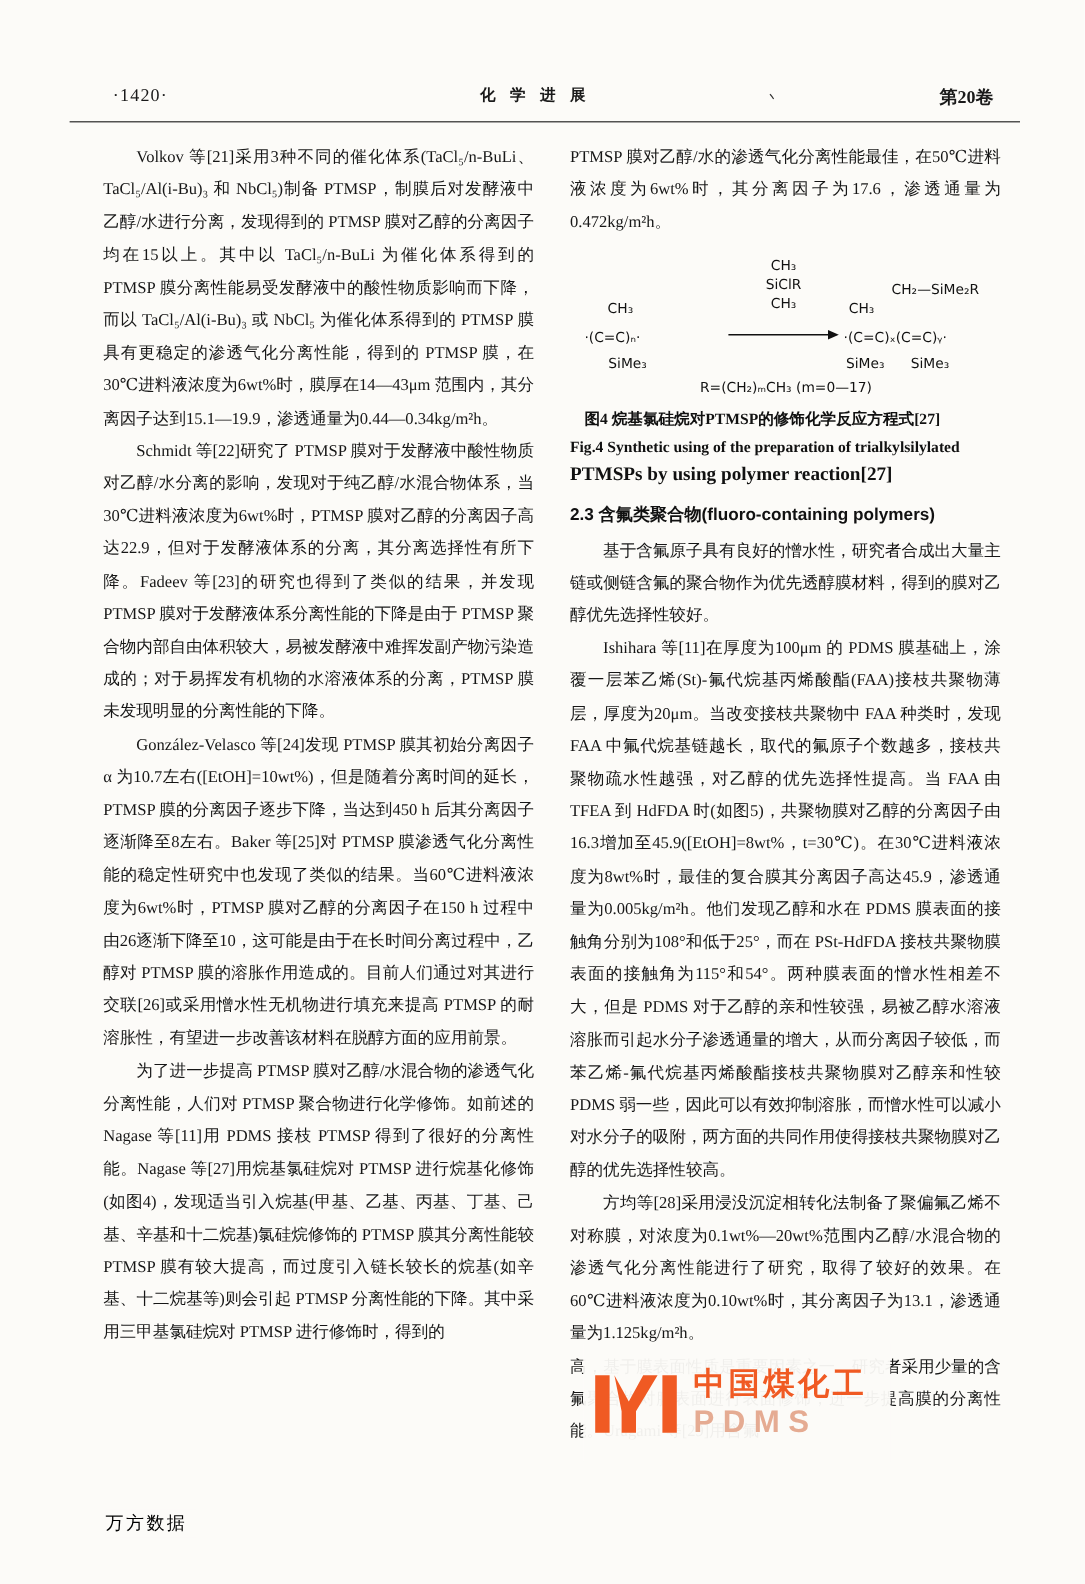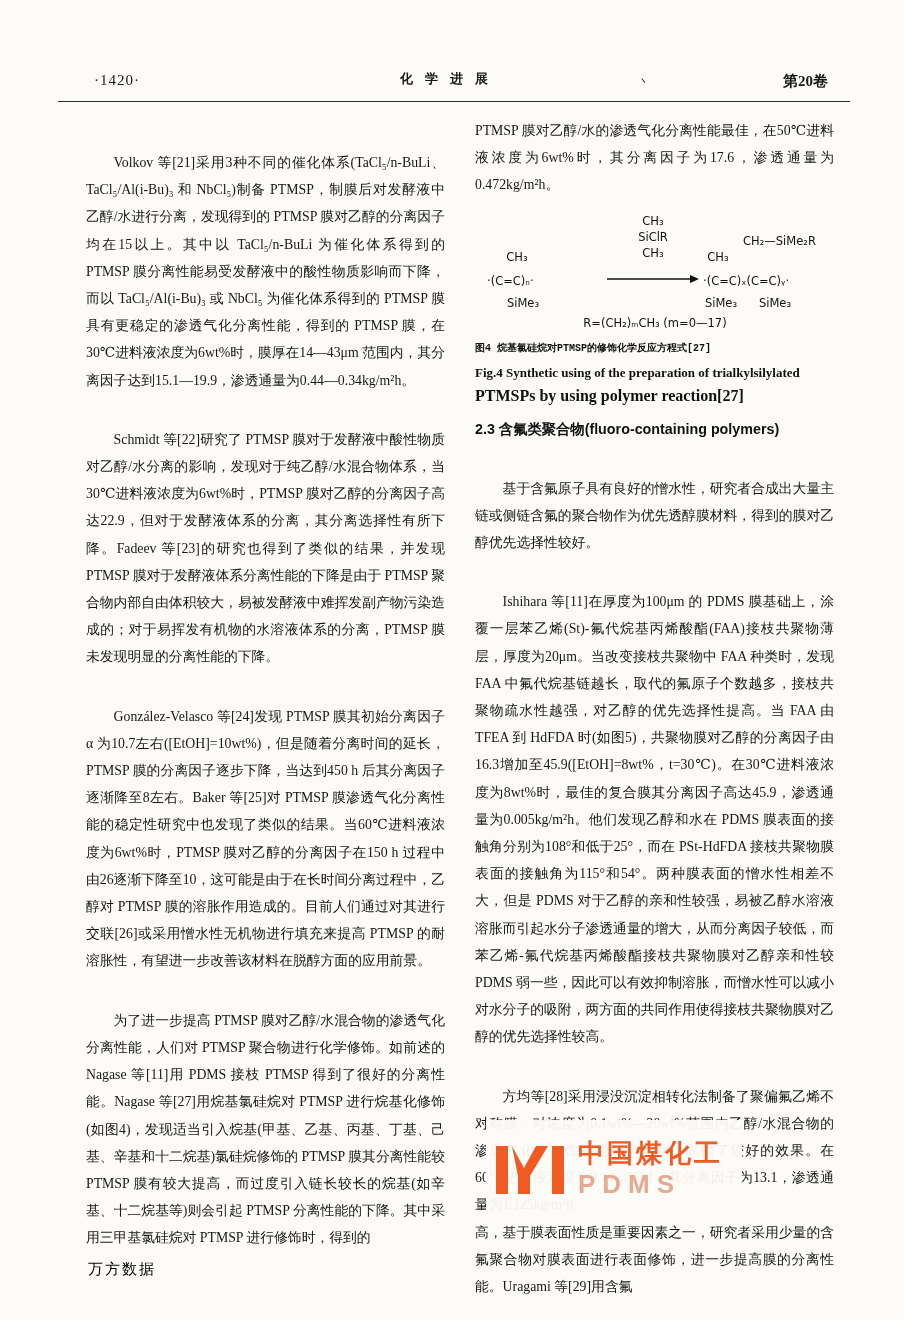--- a/index.html
+++ b/index.html
@@ -21,28 +21,28 @@
   .hdr-vol { position:absolute; right:72px; top:2px; font-weight:600; }
   .rule { position:absolute; top:101px; left:58px; right:54px; border-top:1.6px solid #2a2a2a; }
 
   
   .columns { position:absolute; top:117px; left:86px; width:748px; display:flex; gap:30px; }
   .col { width:359px; }
   .para {
     font-size:13.8px; line-height:27.2px; text-align:justify;
     color:#161616; word-break:break-word;
   }
-  .indent { text-indent:2em;margin-top:32px; }
+  .indent { text-indent:2em; }
 
   
   .scheme-figure { margin:6px 0 8px 0; }
   .scheme { display:block; margin:0 auto; }
   .scheme text { font-family:"DejaVu Sans","Liberation Sans",sans-serif; font-size:11.5px; fill:#111; }
   .figcaption { margin-top:4px; }
-  .cap-cn { font-family:Liberation Mono, monospace; font-weight:bold; font-size:10px; line-height:24px; color:#111; }
+  .cap-cn { font-family:Liberation Serif, serif; font-weight:bold; font-size:13px; line-height:24px; color:#111;margin-left:12px; }
   .cap-en { font-weight:bold; font-size:13px; line-height:23px; color:#111; }
   .cap-en2 { font-weight:bold; font-size:16px; line-height:23px; color:#111; }
 
   .section-heading {
     font-family:"Liberation Sans","DejaVu Sans",sans-serif;
     font-weight:bold; font-size:14.3px; line-height:28px; margin:4px 0 2px 0; color:#111;
   }
 
   
   .footer-mark {

